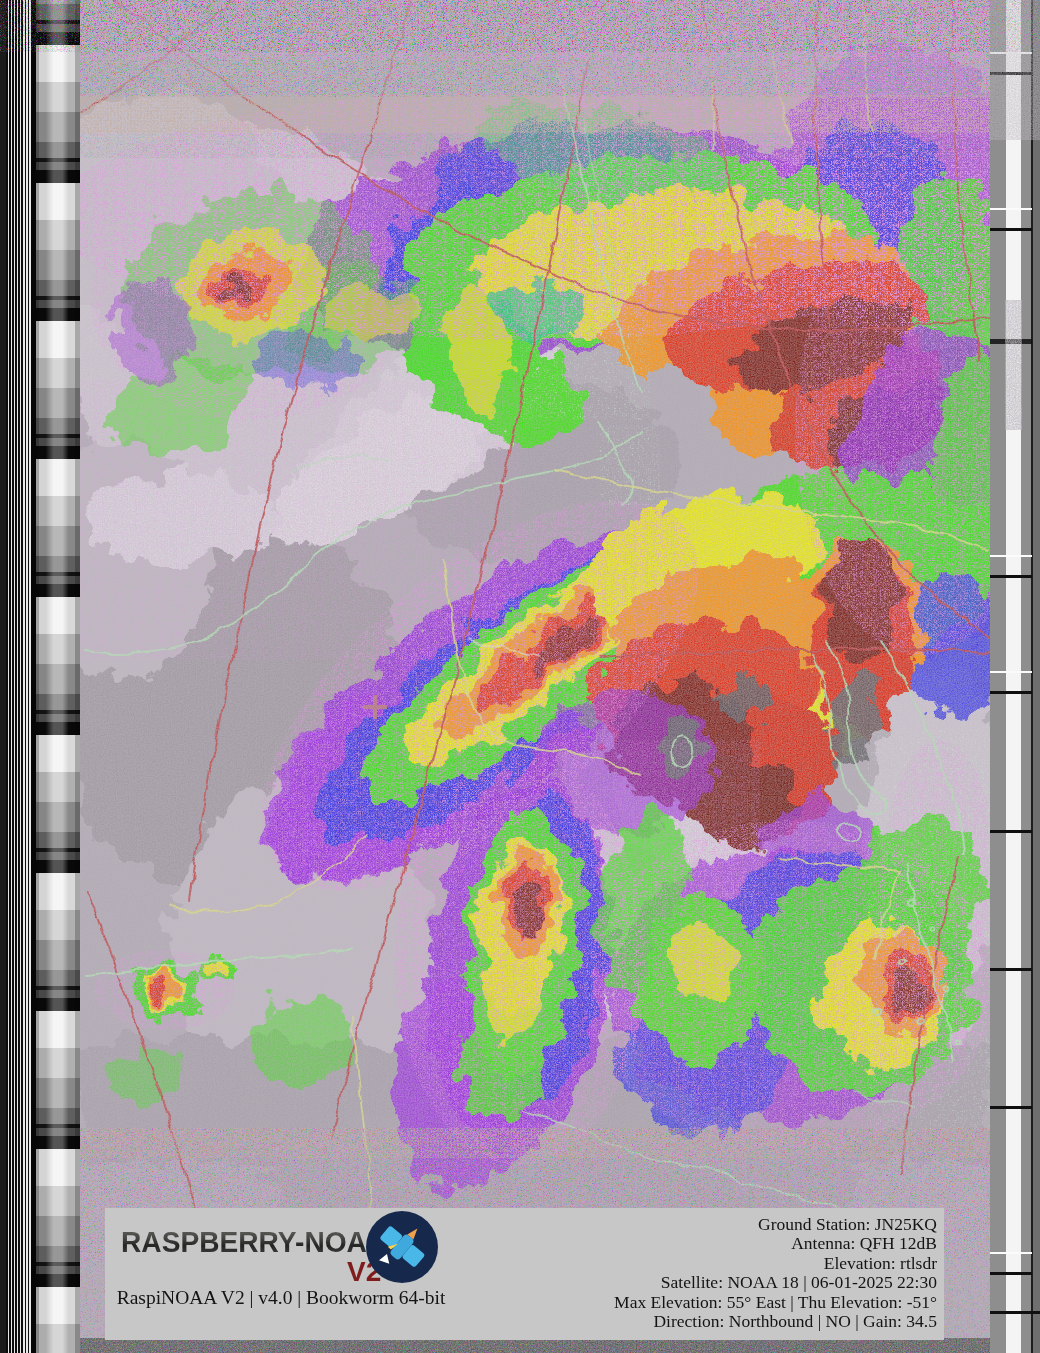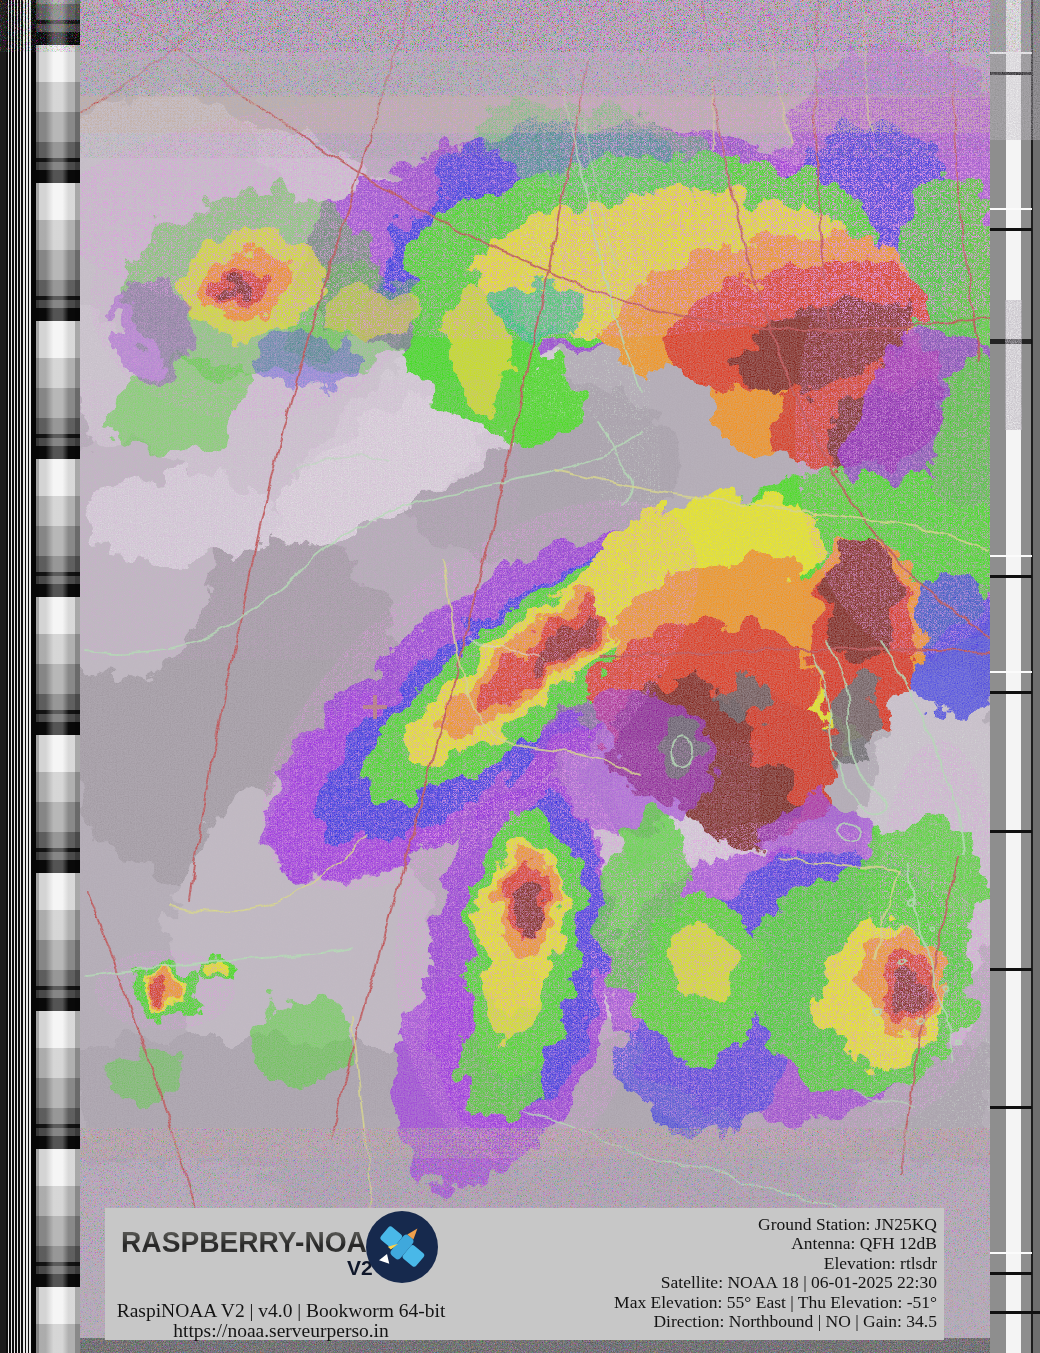--- a/index.html
+++ b/index.html
@@ -32,24 +32,24 @@
   
   #footer{position:absolute;left:105px;top:1208px;width:839px;height:132px;background:#c7c7c7;
           z-index:3;color:#141414;}
   #footer-left{position:absolute;left:6px;top:2px;width:340px;text-align:center;}
   #logo-row{position:relative;height:72px;}
   #logo-title{position:absolute;left:10px;top:16px;font-family:"Liberation Sans",sans-serif;
      font-weight:800;font-size:29px;letter-spacing:0px;transform:scaleX(.97);transform-origin:left;
      background:linear-gradient(180deg,#6a6a66 0%,#3a3a38 45%,#242424 60%,#4c4c4a 100%);
      -webkit-background-clip:text;background-clip:text;color:transparent;white-space:nowrap;}
   #logo-v2{position:absolute;left:236px;top:46px;font-family:"Liberation Sans",sans-serif;
-     font-weight:800;font-size:21px;color:#0f172a;}
+     font-weight:800;font-size:28px;color:#7f1d1d;}
   #logo-circle{position:absolute;left:254px;top:0px;width:74px;height:74px;}
   #footer-left .ln{font-size:19.5px;line-height:20px;}
-  #footer-left .wrapline{width:330px;margin:19px auto 0;}
+  #footer-left .wrapline{width:330px;margin:6px auto 0;}
   #footer-right{position:absolute;left:352px;top:7px;width:480px;text-align:right;
      font-size:17.5px;line-height:19.4px;}
 </style>
 </head>
 <body>
 
 <div id="stage">
 
   <div id="left-bar">
     <div id="left-noise-edge"></div>
@@ -367,21 +367,20 @@
             <rect x="14" y="28" width="17" height="17" rx="3" fill="#49b8e8"></rect>
             <rect x="43" y="28" width="17" height="17" rx="3" fill="#49b8e8"></rect>
             <rect x="31" y="24" width="12" height="26" rx="4" fill="#3fa8dc"></rect>
             <polygon points="33,24 41,24 37,13" fill="#f0a04c"></polygon>
             <path d="M26,46 l6,-9 l-2,9 z" fill="#ffd24a"></path>
             <path d="M30,52 l8,6 l-10,4 z" fill="#ffffff"></path>
           </g>
         </svg>
       </div>
       <div class="ln wrapline">RaspiNOAA V2 | v4.0 | Bookworm 64-bit</div>
-      <div class="ln">https://noaa.serveurperso.in</div>
     </div>
     <div id="footer-right">
       <div>Ground Station: JN25KQ</div>
       <div>Antenna: QFH 12dB</div>
       <div>Elevation: rtlsdr</div>
       <div>Satellite: NOAA 18 | 06-01-2025 22:30</div>
       <div>Max Elevation: 55° East | Thu Elevation: -51°</div>
       <div>Direction: Northbound | NO | Gain: 34.5</div>
     </div>
   </div>

